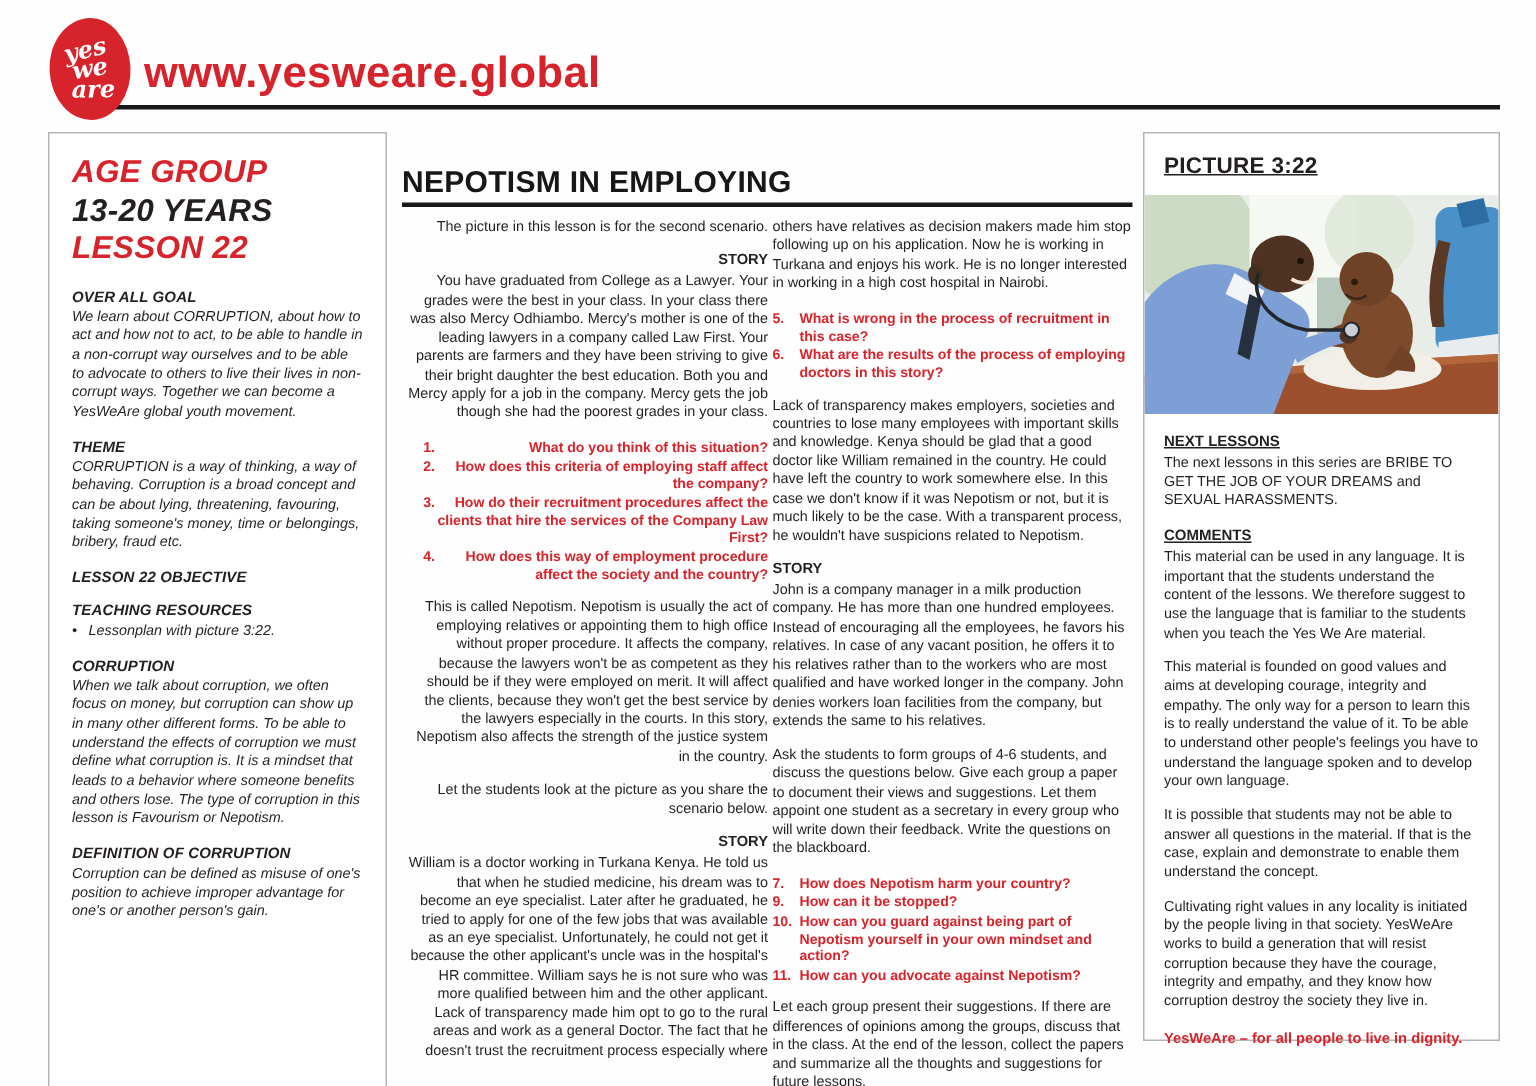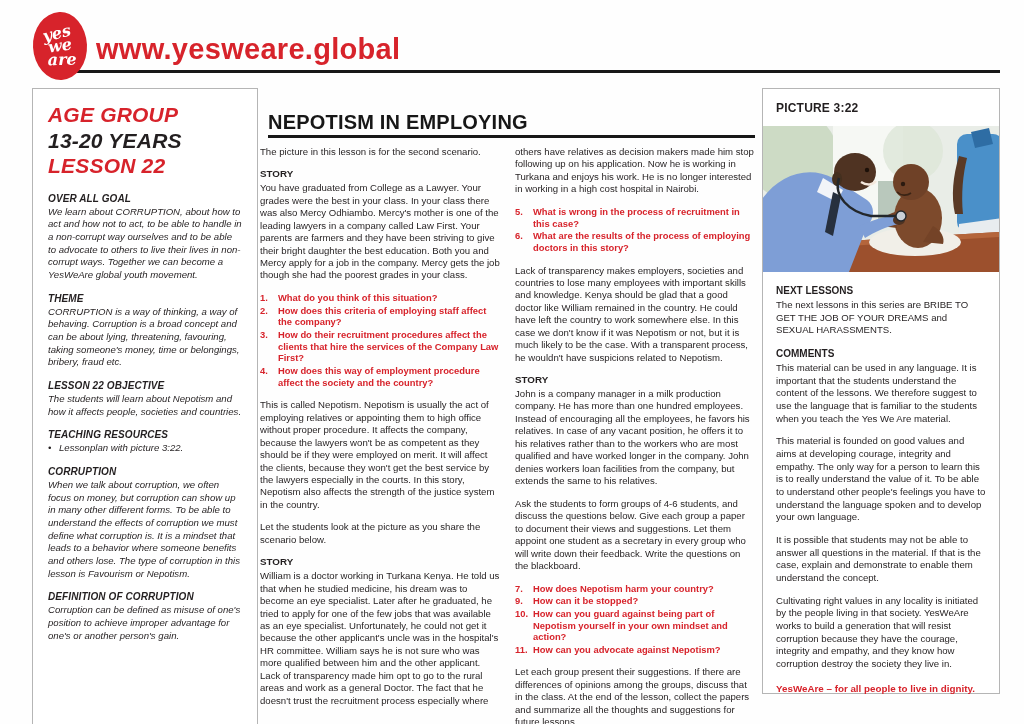--- a/index.html
+++ b/index.html
@@ -54,39 +54,39 @@
   .bullet-row{display:flex;font-size:9.6px;line-height:1.32;}
   .bullet-row .dot{flex:0 0 11px;}
 
   
   .kicker{position:absolute;left:268px;top:92px;font-size:17px;font-weight:bold;color:var(--red);letter-spacing:.2px;}
   .main-title{position:absolute;left:268px;top:111px;font-size:20px;font-weight:bold;color:#171717;letter-spacing:.2px;}
   .heading-rule{position:absolute;left:268px;top:135px;width:487px;height:3px;background:#171717;}
 
   
   .col{position:absolute;top:146px;width:240px;font-size:9.6px;line-height:1.3;}
-  .col1{left:260px;}
+  .col1{left:272px;text-align:right;}
   .col2{left:515px;}
   .col p{margin:0 0 10px;}
   .story-label{font-weight:bold;font-size:9.8px;margin:0 0 1px;}
   .qlist{margin:2px 0 11px;}
   .q{display:flex;color:var(--red);font-weight:bold;font-size:9.4px;line-height:1.24;margin-bottom:1px;}
   .q .qn{flex:0 0 18px;}
   .q .qt{flex:1;}
 
   
   .aside{
     position:absolute;left:762px;top:88px;width:238px;height:606px;
     border:1px solid var(--border);background:#fff;
     padding:12px 13px;font-size:9.6px;line-height:1.32;
   }
-  .picture-label{font-weight:bold;font-size:12px;letter-spacing:.2px;}
+  .picture-label{font-weight:bold;font-size:15px;letter-spacing:.2px;text-decoration:underline;}
   .photo{margin:9px -13px 12px;height:146px;overflow:hidden;}
   .photo svg{display:block;width:100%;height:100%;}
-  .aside-h{font-weight:bold;font-size:10px;margin:0 0 2px;}
+  .aside-h{font-weight:bold;font-size:10px;margin:0 0 2px;text-decoration:underline;}
   .aside p{margin:0 0 10px;}
   .tagline{color:var(--red);font-weight:bold;margin-top:12px;font-size:9.8px;}
 </style>
 </head>
 <body>
 
 <div class="page">
 
   <div class="header-rule"></div>
   <div class="logo">
@@ -101,21 +101,20 @@
     <div class="side-title">13-20 YEARS</div>
     <div class="side-title red">LESSON 22</div>
 
     <div class="side-h first">OVER ALL GOAL</div>
     <p class="side-b">We learn about CORRUPTION, about how to act and how not to act, to be able to handle in a non-corrupt way ourselves and to be able to advocate to others to live their lives in non-corrupt ways. Together we can become a YesWeAre global youth movement.</p>
 
     <div class="side-h">THEME</div>
     <p class="side-b">CORRUPTION is a way of thinking, a way of behaving. Corruption is a broad concept and can be about lying, threatening, favouring, taking someone's money, time or belongings, bribery, fraud etc.</p>
 
     <div class="side-h">LESSON 22 OBJECTIVE</div>
-    <p class="side-b">The students will learn about Nepotism and how it affects people, societies and countries.</p>
 
     <div class="side-h">TEACHING RESOURCES</div>
     <div class="bullet-row">
       <span class="dot">•</span>
       <span>Lessonplan with picture 3:22.</span>
     </div>
 
     <div class="side-h">CORRUPTION</div>
     <p class="side-b">When we talk about corruption, we often focus on money, but corruption can show up in many other different forms. To be able to understand the effects of corruption we must define what corruption is. It is a mindset that leads to a behavior where someone benefits and others lose. The type of corruption in this lesson is Favourism or Nepotism.</p>
 

